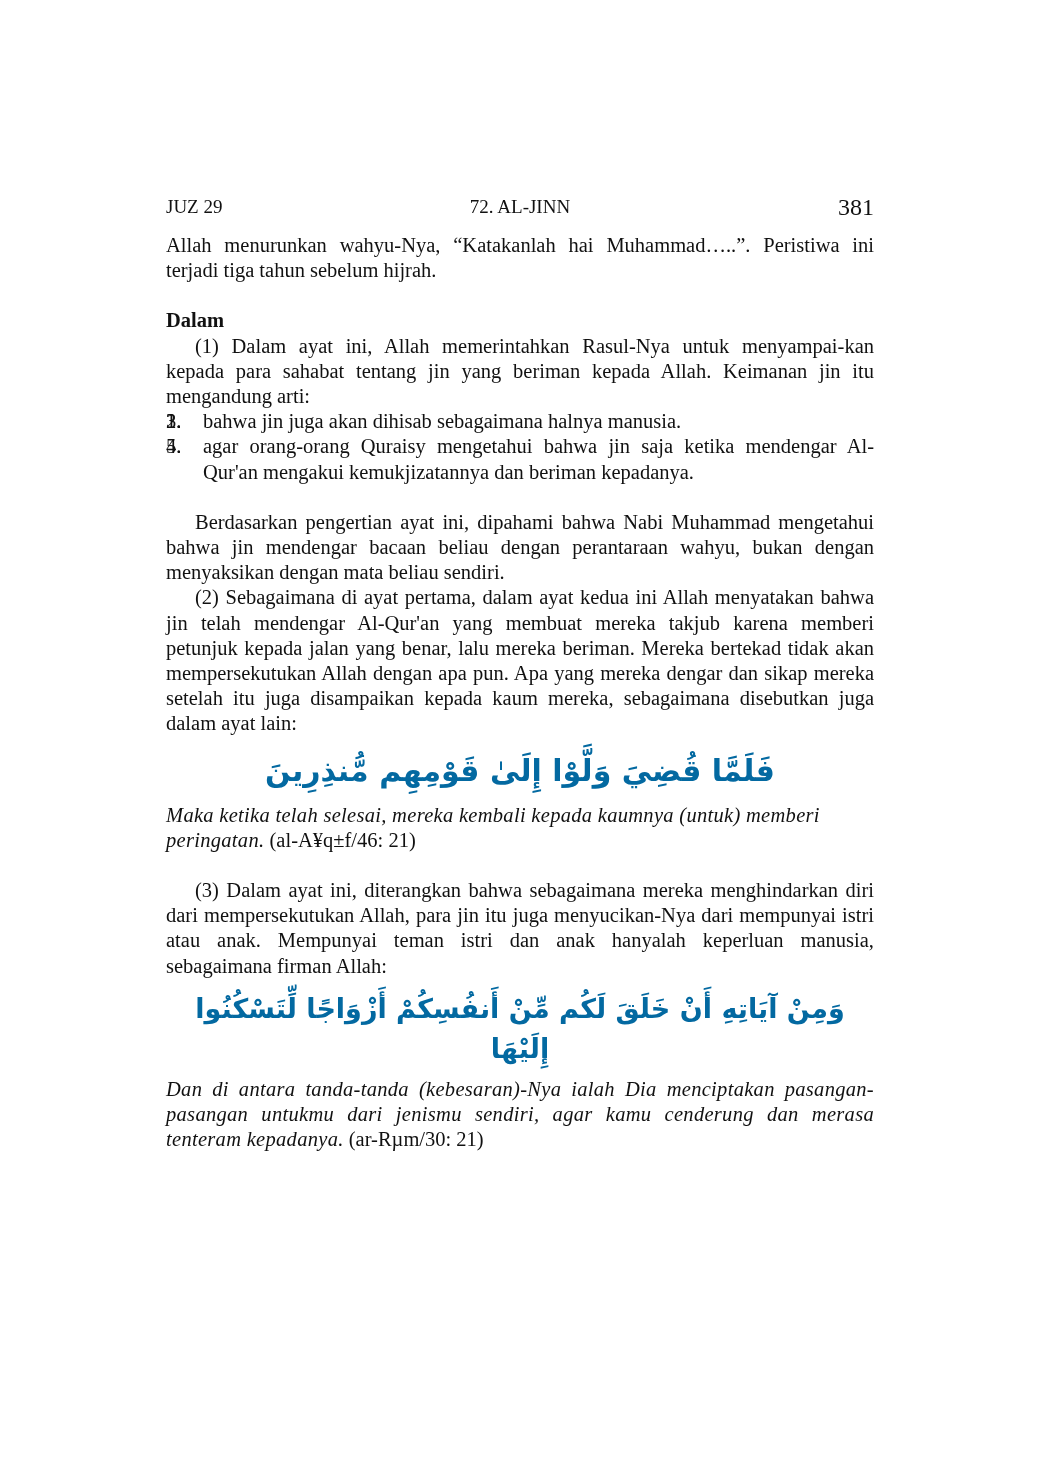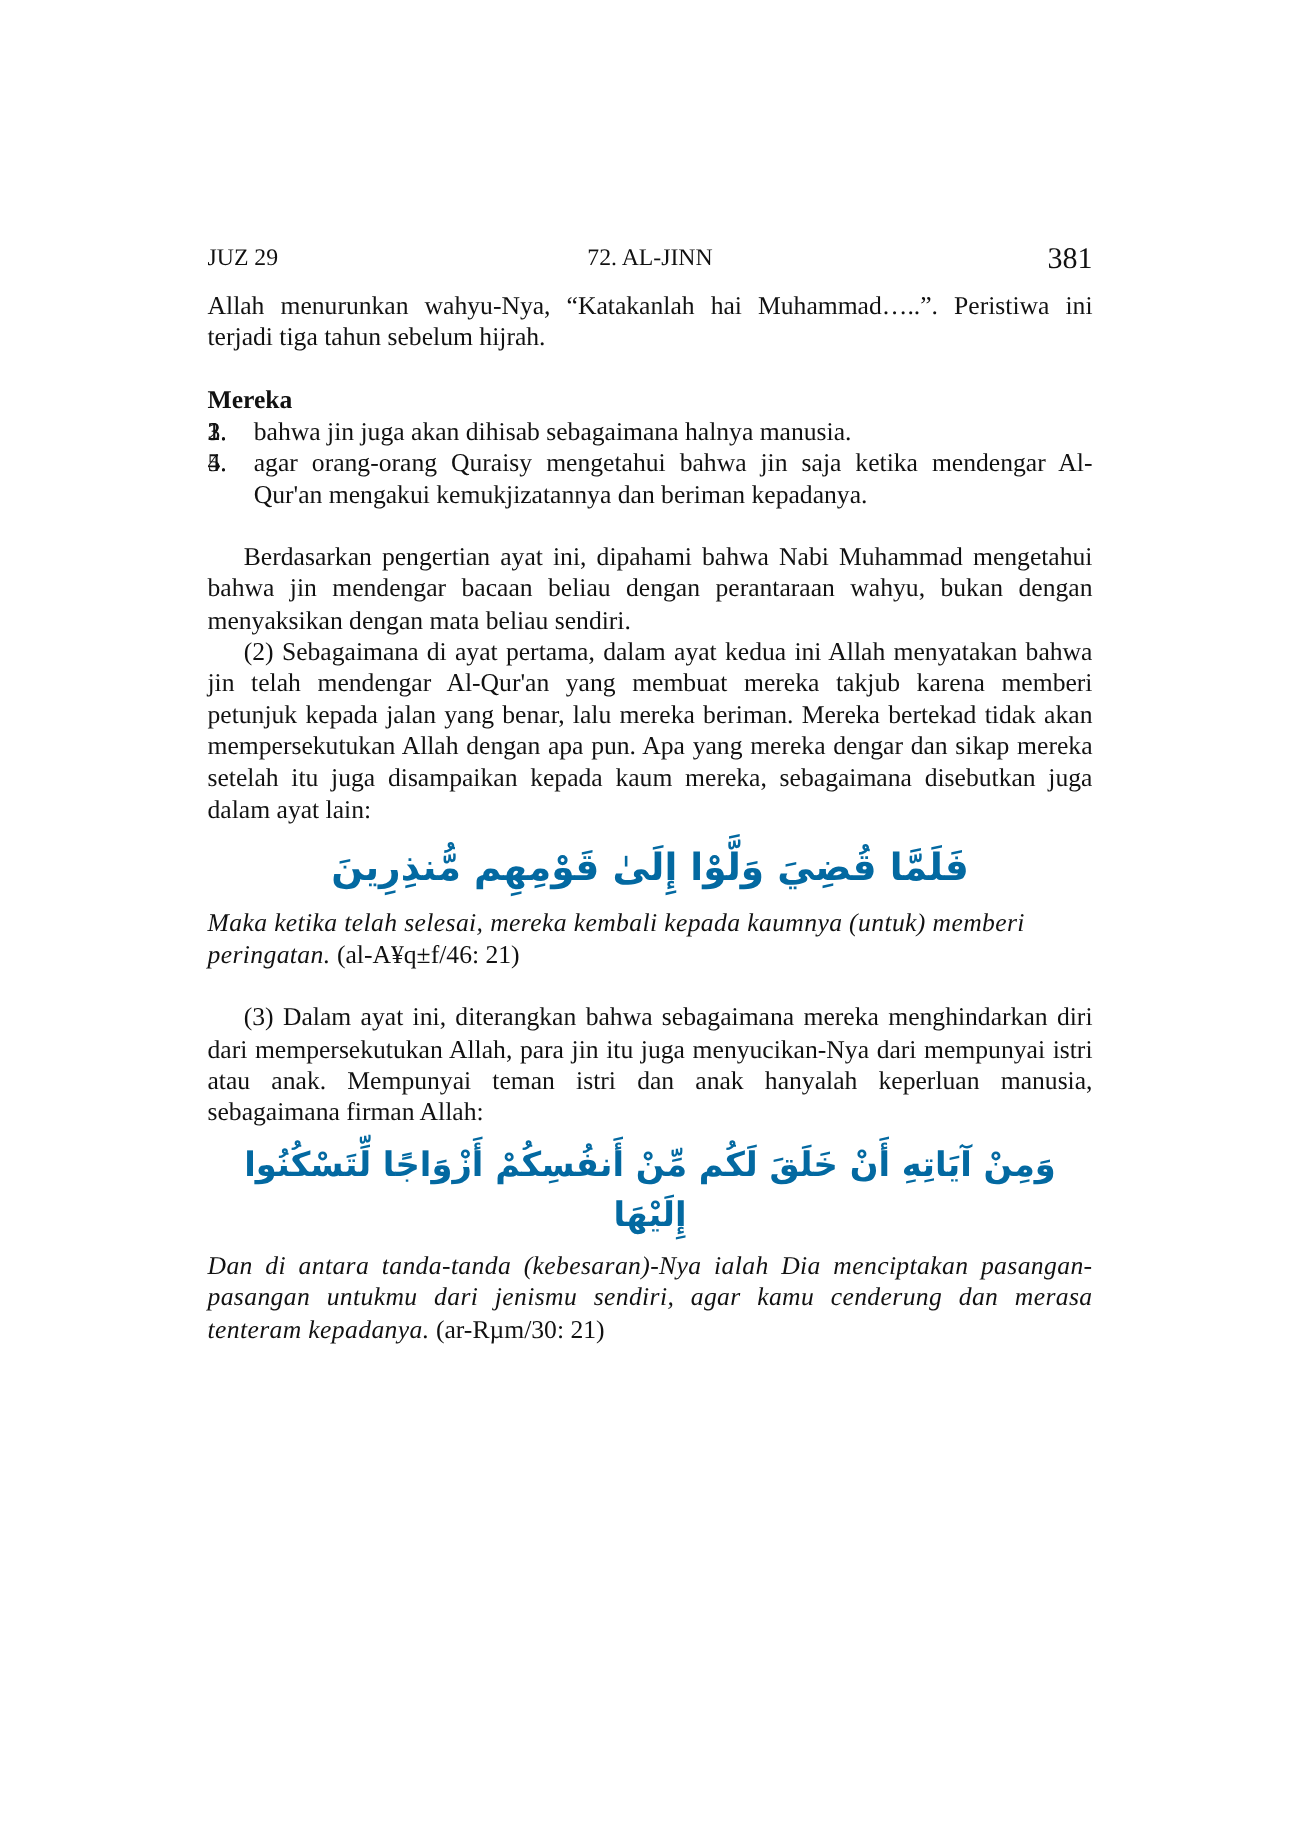--- a/index.html
+++ b/index.html
@@ -102,22 +102,23 @@
     <span class="surah">72. AL-JINN</span>
     <span class="pageno">381</span>
   </div>
 
   <div class="body-text">
 
     <p>Allah menurunkan wahyu-Nya, “Katakanlah hai Muhammad…..”. Peristiwa ini terjadi tiga tahun sebelum hijrah.</p>
 
     <div class="gap"></div>
 
-    <p class="heading">Mereka</p>
+    <p class="heading">Dalam</p>
 
+    <p class="indent">(1) Dalam ayat ini, Allah memerintahkan Rasul-Nya untuk menyampai-kan kepada para sahabat tentang jin yang beriman kepada Allah. Keimanan jin itu mengandung arti:</p>
 
     <ol class="meaning-list">
       <li>
         <span class="num">1.</span>
       </li>
       <li>
         <span class="num">2.</span>
       </li>
       <li>
         <span class="num">3.</span>

